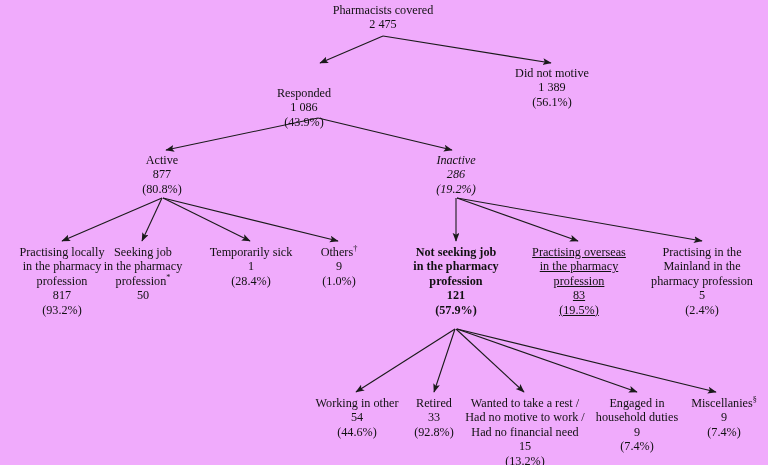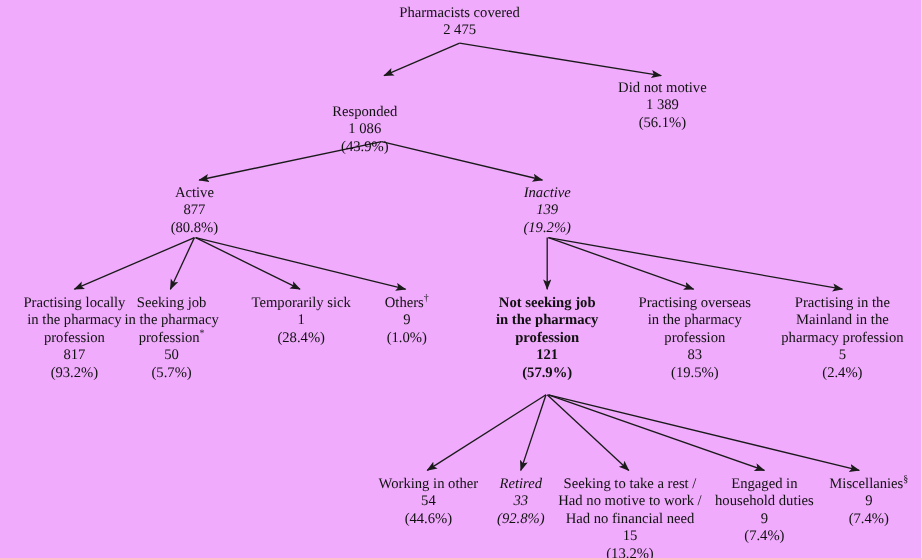--- a/index.html
+++ b/index.html
@@ -128,38 +128,37 @@
   </div>
 
   <div class="node" style="left:92px; top:153px; width:140px;">
     <span class="ln">Active</span>
     <span class="ln">877</span>
     <span class="ln">(80.8%)</span>
   </div>
 
   <div class="node" style="left:386px; top:153px; width:140px;font-style:italic;">
     <span class="ln">Inactive</span>
-    <span class="ln">139</span>
+    <span class="ln">286</span>
     <span class="ln">(19.2%)</span>
   </div>
 
   <div class="node" style="left:-6px; top:245px; width:136px;">
     <span class="ln">Practising locally</span>
     <span class="ln">in the pharmacy</span>
     <span class="ln">profession</span>
     <span class="ln">817</span>
     <span class="ln">(93.2%)</span>
   </div>
 
   <div class="node" style="left:78px; top:245px; width:130px;">
     <span class="ln">Seeking job</span>
     <span class="ln">in the pharmacy</span>
     <span class="ln"><span>profession</span><span class="sup">*</span></span>
     <span class="ln">50</span>
-    <span class="ln">(5.7%)</span>
   </div>
 
   <div class="node" style="left:192px; top:245px; width:118px;">
     <span class="ln">Temporarily sick</span>
     <span class="ln">1</span>
     <span class="ln">(28.4%)</span>
   </div>
 
   <div class="node" style="left:300px; top:245px; width:78px;">
     <span class="ln"><span>Others</span><span class="sup">†</span></span>
@@ -168,21 +167,21 @@
   </div>
 
   <div class="node" style="left:391px; top:245px; width:130px;font-weight:bold;">
     <span class="ln">Not seeking job</span>
     <span class="ln">in the pharmacy</span>
     <span class="ln">profession</span>
     <span class="ln">121</span>
     <span class="ln">(57.9%)</span>
   </div>
 
-  <div class="node" style="left:513px; top:245px; width:132px;">
+  <div class="node" style="left:513px; top:245px; width:132px;text-decoration:underline;">
     <span class="ln">Practising overseas</span>
     <span class="ln">in the pharmacy</span>
     <span class="ln">profession</span>
     <span class="ln">83</span>
     <span class="ln">(19.5%)</span>
   </div>
 
   <div class="node" style="left:634px; top:245px; width:136px;">
     <span class="ln">Practising in the</span>
     <span class="ln">Mainland in the</span>
@@ -190,28 +189,28 @@
     <span class="ln">5</span>
     <span class="ln">(2.4%)</span>
   </div>
 
   <div class="node" style="left:291px; top:396px; width:132px;">
     <span class="ln">Working in other</span>
     <span class="ln">54</span>
     <span class="ln">(44.6%)</span>
   </div>
 
-  <div class="node" style="left:400px; top:396px; width:68px;font-style:italic;">
+  <div class="node" style="left:400px; top:396px; width:68px;">
     <span class="ln">Retired</span>
     <span class="ln">33</span>
     <span class="ln">(92.8%)</span>
   </div>
 
   <div class="node" style="left:455px; top:396px; width:140px;">
-    <span class="ln">Seeking to take a rest /</span>
+    <span class="ln">Wanted to take a rest /</span>
     <span class="ln">Had no motive to work /</span>
     <span class="ln">Had no financial need</span>
     <span class="ln">15</span>
     <span class="ln">(13.2%)</span>
   </div>
 
   <div class="node" style="left:582px; top:396px; width:110px;">
     <span class="ln">Engaged in</span>
     <span class="ln">household duties</span>
     <span class="ln">9</span>

